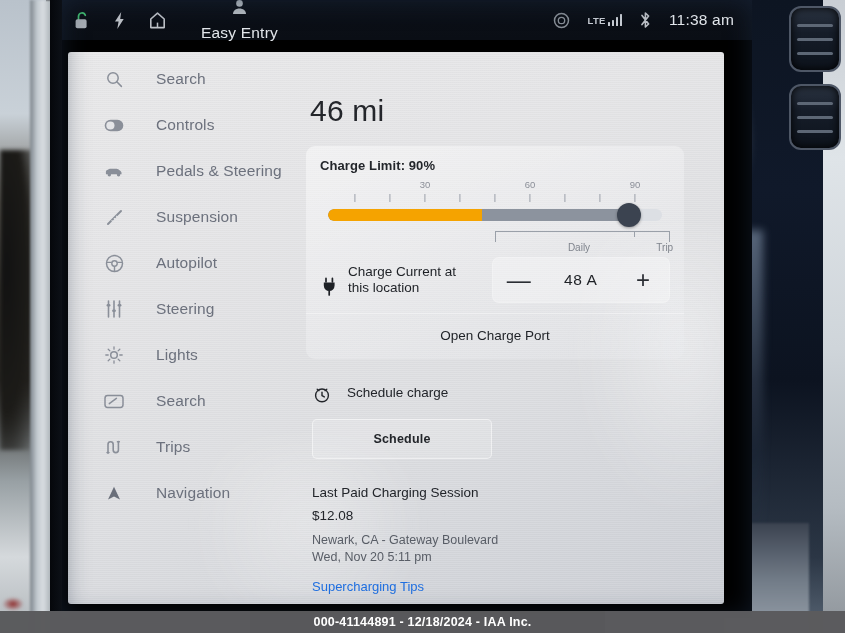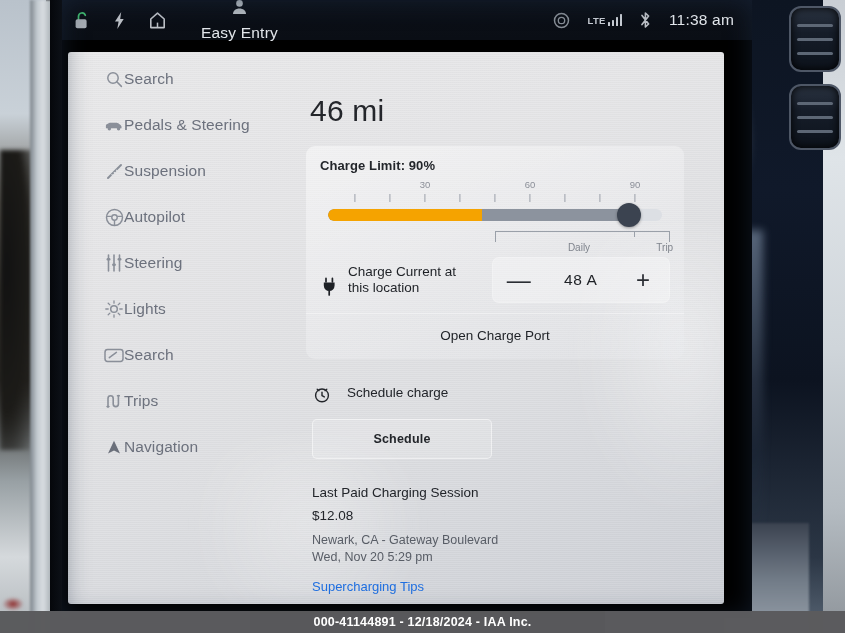--- a/index.html
+++ b/index.html
@@ -146,21 +146,21 @@
   }
   .card-glare2 {
     position:absolute; left:120px; bottom:-40px; width:240px; height:200px;
     background: radial-gradient(ellipse at 50% 40%, rgba(255,255,255,.30) 0%, rgba(255,255,255,0) 70%);
     filter: blur(16px); pointer-events:none;
   }
 
   
   .sidebar { position:absolute; left: 24px; top: 8px; width: 200px; z-index: 4; }
   .nav-item {
-    display:flex; align-items:center; gap: 0;
+    display:flex; align-items:center; gap: 32px;
     height: 38px; padding-left: 12px; margin-bottom: 8px;
     border-radius: 9px;
     color: #6c717d;
     font-size: 15.5px;
     letter-spacing: .1px;
   }
   .nav-item.active {
     background: rgba(255,255,255,.62);
     color: #1b1d21;
     font-weight: 500;
@@ -354,20 +354,29 @@
       <div class="nav-item">
         <span class="nav-ico">
           <svg width="17" height="17" viewBox="0 0 17 17">
               <circle cx="7" cy="7" r="5.2" fill="none" stroke="#8a8f99" stroke-width="1.5"></circle>
               <path d="M10.8 10.8 15.4 15.4" stroke="#8a8f99" stroke-width="1.5" stroke-linecap="round"></path>
             </svg>
         </span>
         <span>Search</span>
       </div>
 
+      <div class="nav-item">
+        <span class="nav-ico">
+          <svg width="20" height="13" viewBox="0 0 20 13">
+              <rect x="0.7" y="0.7" width="18.6" height="11.6" rx="5.8" fill="#8a8f99"></rect>
+              <circle cx="6.4" cy="6.5" r="4.1" fill="#e4e5e8"></circle>
+            </svg>
+        </span>
+        <span>Controls</span>
+      </div>
 
       <div class="nav-item">
         <span class="nav-ico">
           <svg width="21" height="13" viewBox="0 0 21 13">
               <path d="M2 9.3V6.6c0-.6.3-1 .9-1.3L5.4 4c.5-.3 1-.4 1.6-.4h6.2c.7 0 1.3.2 1.8.6l2.6 2.1c.5.4.8.9.8 1.5v1.5H2z" fill="#8a8f99"></path>
               <circle cx="5.6" cy="10" r="1.8" fill="#8a8f99"></circle>
               <circle cx="15.3" cy="10" r="1.8" fill="#8a8f99"></circle>
             </svg>
         </span>
         <span>Pedals &amp; Steering</span>
@@ -521,21 +530,21 @@
         </span>
         <span class="sched-head-label">Schedule charge</span>
       </div>
 
       <div class="sched-btn">Schedule</div>
 
       <div class="lps">
         <div class="lps-title">Last Paid Charging Session</div>
         <div class="lps-amount">$12.08</div>
         <div class="lps-loc">Newark, CA - Gateway Boulevard</div>
-        <div class="lps-loc" style="margin-top:0">Wed, Nov 20 5:29 pm</div>
+        <div class="lps-loc" style="margin-top:0">Wed, Nov 20 5:11 pm</div>
         <div class="lps-link">Supercharging Tips</div>
       </div>
 
     </div>
   </div>
 
   <div class="screen-bezel-glow"></div>
 </div>
 
 <div class="wm-left"></div>

